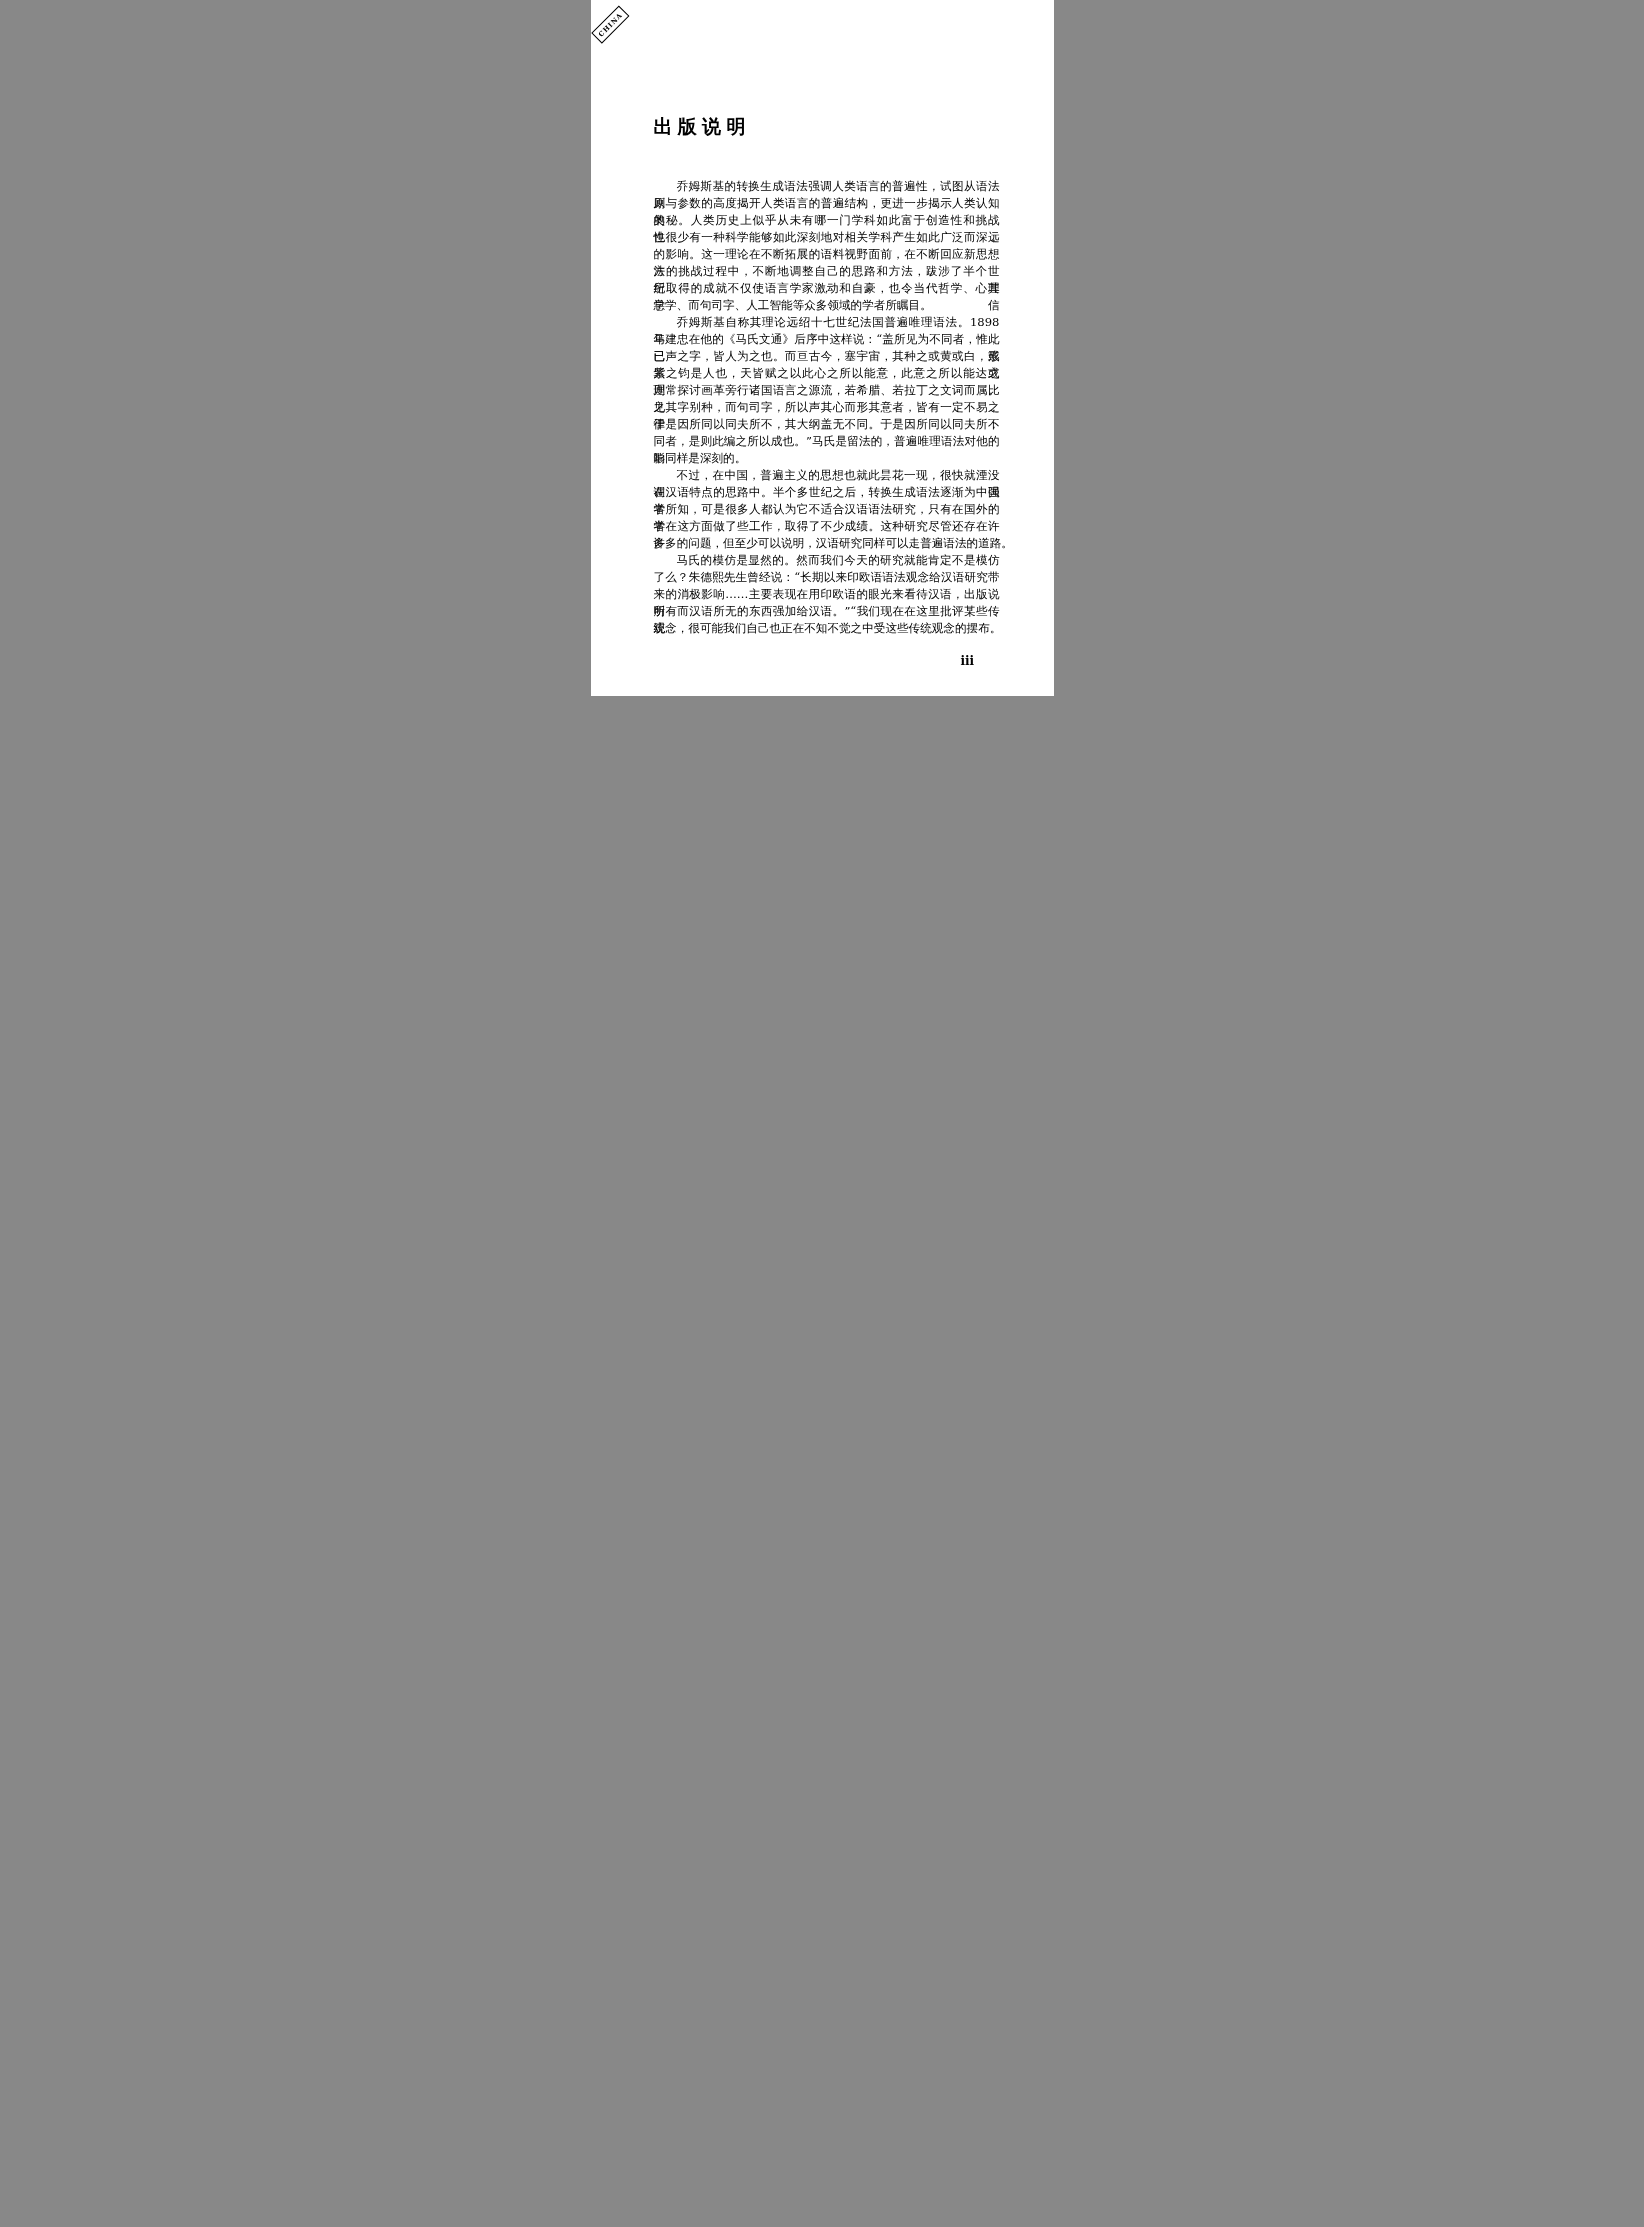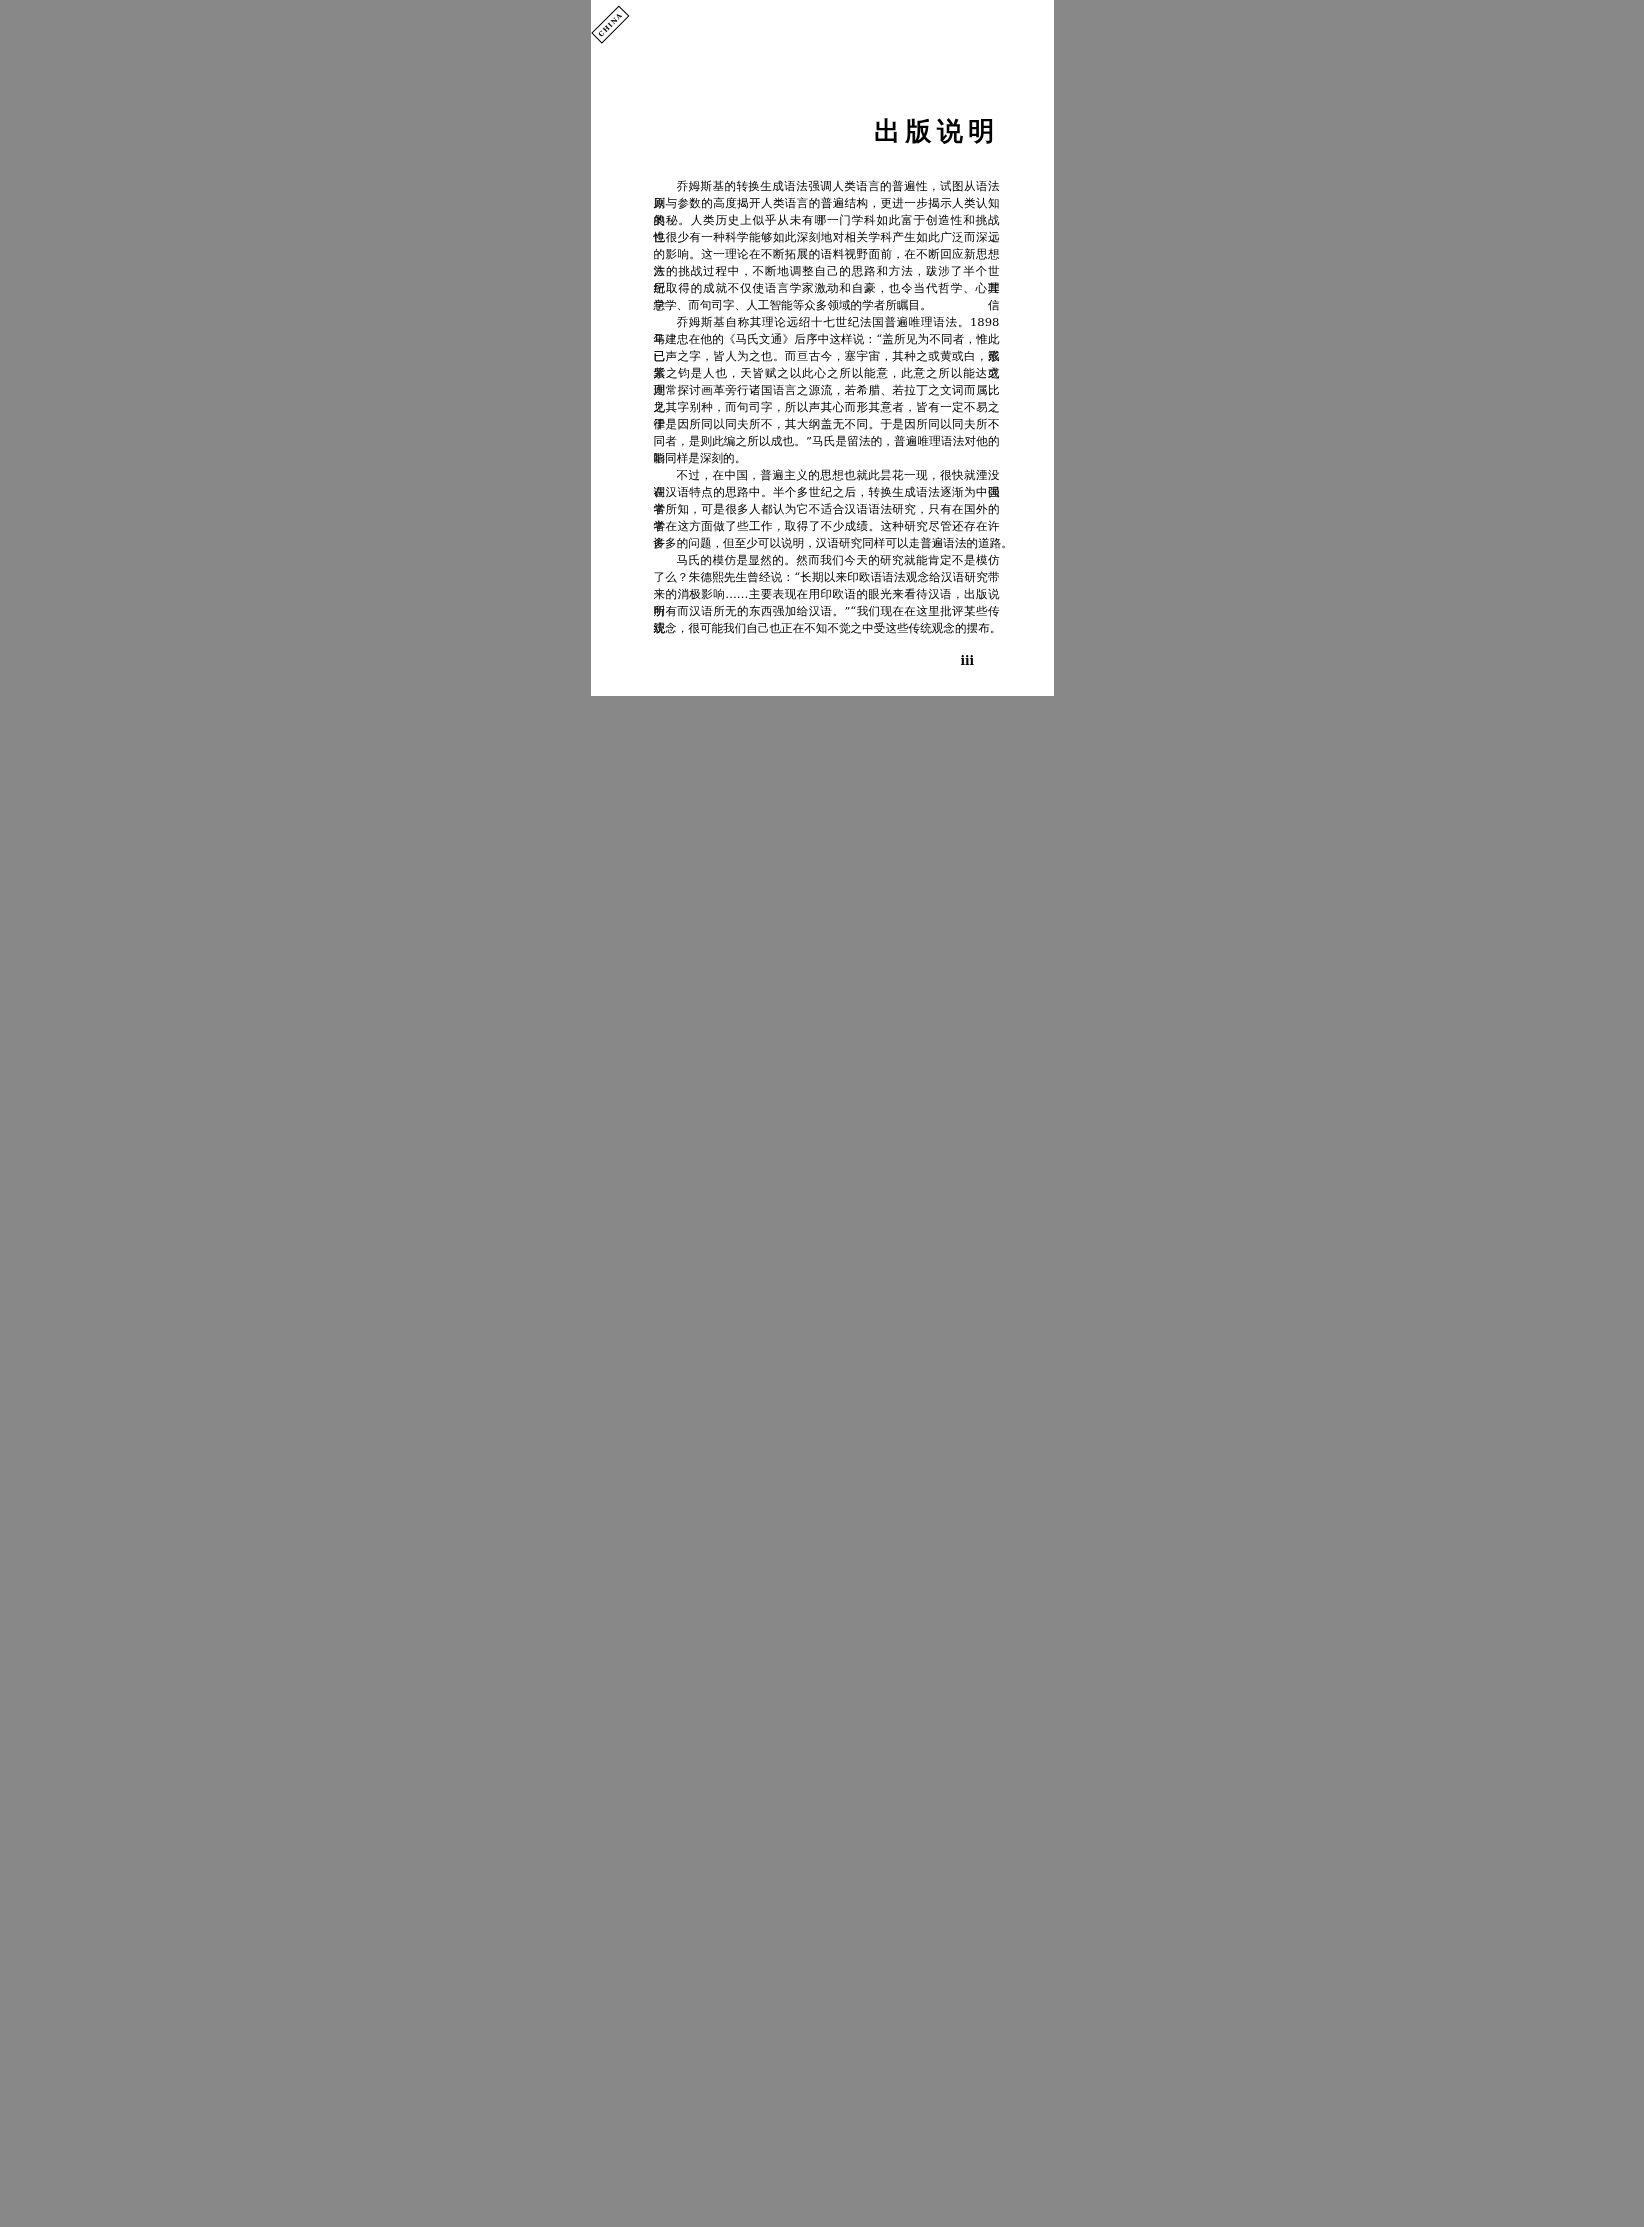--- a/index.html
+++ b/index.html
@@ -34,22 +34,22 @@
     letter-spacing: 0.9px;
     font-family: "DejaVu Serif", "Liberation Serif", serif;
   }
 
   
   .title {
     position: absolute;
     left: 63px;
     top: 114px;
     width: 346px;
-    text-align: right;
-    font-size: 26px;
+    text-align: left;
+    font-size: 19px;
     font-weight: bold;
     letter-spacing: 5.3px;
     white-space: nowrap;
   }
 
   
   .body-text {
     position: absolute;
     left: 63px;
     top: 178px;

